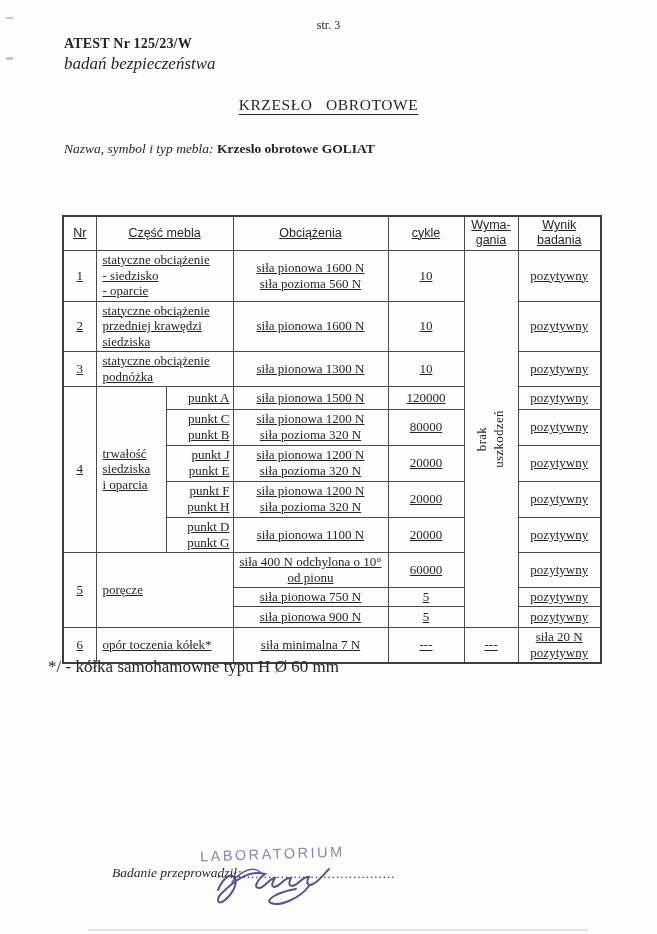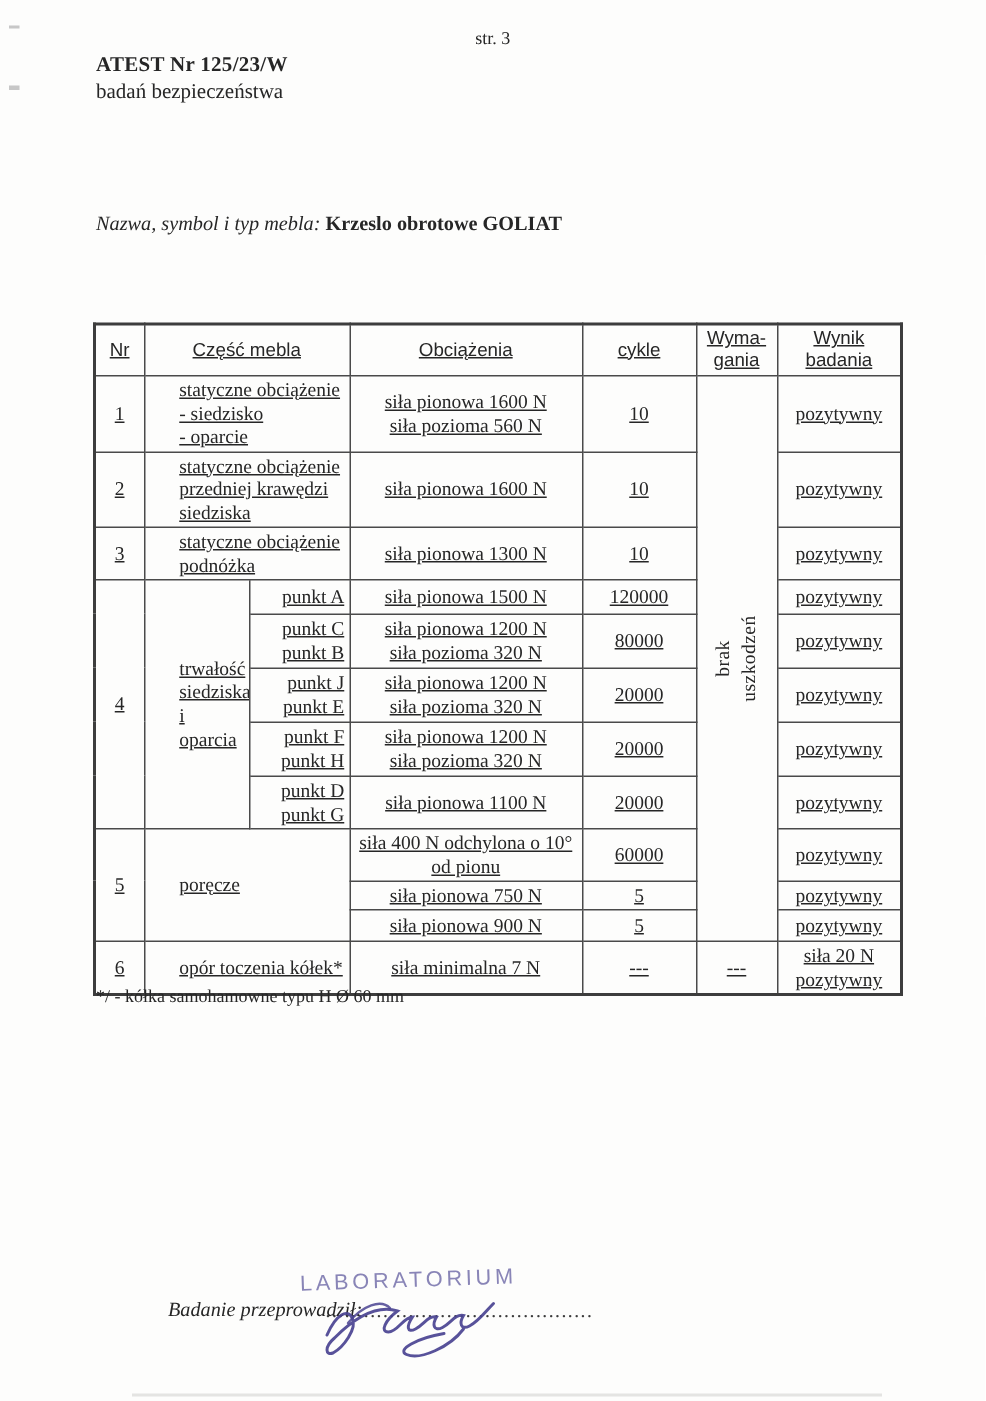--- a/index.html
+++ b/index.html
@@ -8,21 +8,21 @@
     width:657px;height:934px;
     background:#fdfdfc;
     overflow:hidden;
     font-family:"Liberation Serif","DejaVu Serif",serif;
     color:#262626;
   }
   .abs{position:absolute;}
   
   #page-label{top:18px;left:0;width:657px;text-align:center;font-size:12px;}
   #atest-no{top:36px;left:64px;font-weight:bold;font-size:14px;letter-spacing:.2px;}
-  #atest-sub{top:54px;left:64px;font-size:14px;}
+  #atest-sub{top:54px;left:64px;font-style:italic;font-size:17px;}
   .scan-mark{width:7px;height:2px;background:#9a9a9a;opacity:.55;}
   #scan-mark-1{top:17px;left:6px;}
   #scan-mark-2{top:57px;left:6px;height:3px;}
   #scan-smudge{top:929px;left:88px;width:500px;height:2px;background:#cfcfcc;opacity:.55;}
   
   #doc-title{
     top:96px;left:0;width:657px;text-align:center;
     font-size:15.5px;letter-spacing:.6px;white-space:pre;
     text-decoration:underline;text-underline-offset:4px;
   }
@@ -43,31 +43,31 @@
     vertical-align:middle;
     overflow:hidden;
   }
   table{border:2px solid #3d3d3d;}
   th{
     font-family:"Liberation Sans","DejaVu Sans",sans-serif;
     font-weight:normal;font-size:12.5px;text-align:center;
   }
   .ml{white-space:pre-line;}
   .c{text-align:center;}
-  .l{text-align:left;padding-left:23px;}
+  .l{text-align:left;padding-left:6px;}
   .pt{text-align:right;padding-left:9px;}
   td.req-merged{position:relative;padding:0;}
   #req-vertical{
     position:absolute;top:50%;left:50%;
     transform:translate(-50%,-50%) rotate(-90deg);
     white-space:pre-line;text-align:center;
     font-size:13px;line-height:1.3;letter-spacing:.3px;
   }
   
-  #footnote{top:657px;left:64px;font-size:12px;}
+  #footnote{top:657px;left:48px;font-size:17px;}
   
   #footer{top:840px;left:70px;width:440px;height:75px;}
   #footer-label{position:absolute;left:0;top:25px;font-style:italic;font-size:13.5px;margin-left:42px;}
   #footer-dots{position:absolute;left:147px;top:26px;font-size:13px;letter-spacing:1px;color:#3a3a3a;}
   #stamp{
     position:absolute;left:130px;top:6px;
     font-family:"Liberation Sans","DejaVu Sans",sans-serif;
     font-size:14.5px;letter-spacing:2.5px;
     color:rgba(108,102,165,.8);
     transform:rotate(-2deg);
@@ -79,20 +79,21 @@
 
 <div id="page">
 
   <div class="abs scan-mark" id="scan-mark-1"></div>
   <div class="abs scan-mark" id="scan-mark-2"></div>
 
   <div class="abs" id="page-label">str. 3</div>
   <div class="abs" id="atest-no">ATEST Nr 125/23/W</div>
   <div class="abs" id="atest-sub">badań bezpieczeństwa</div>
 
+  <div class="abs" id="doc-title">KRZESŁO   OBROTOWE</div>
 
   <div class="abs" id="name-line">
     <span class="lbl">Nazwa, symbol i typ mebla:</span>
     <span class="val">Krzeslo obrotowe GOLIAT</span>
   </div>
 
 
   <div class="abs" id="tbl-wrap">
     <table>
       <colgroup>

